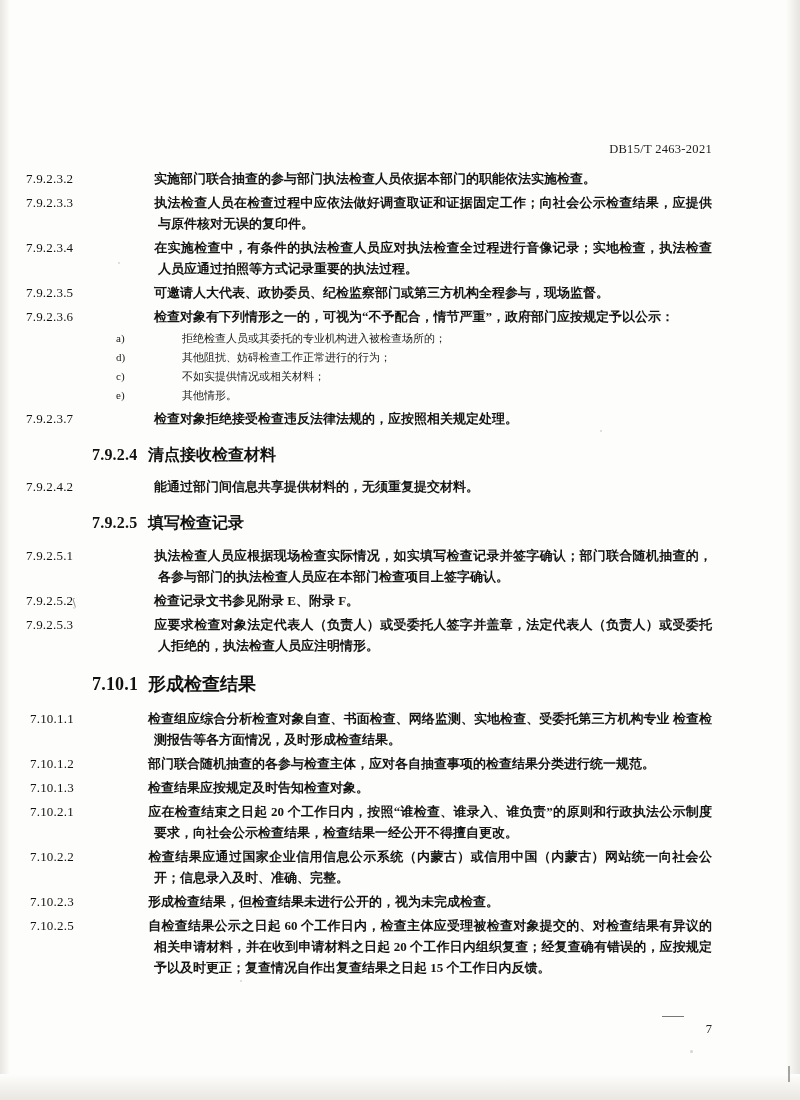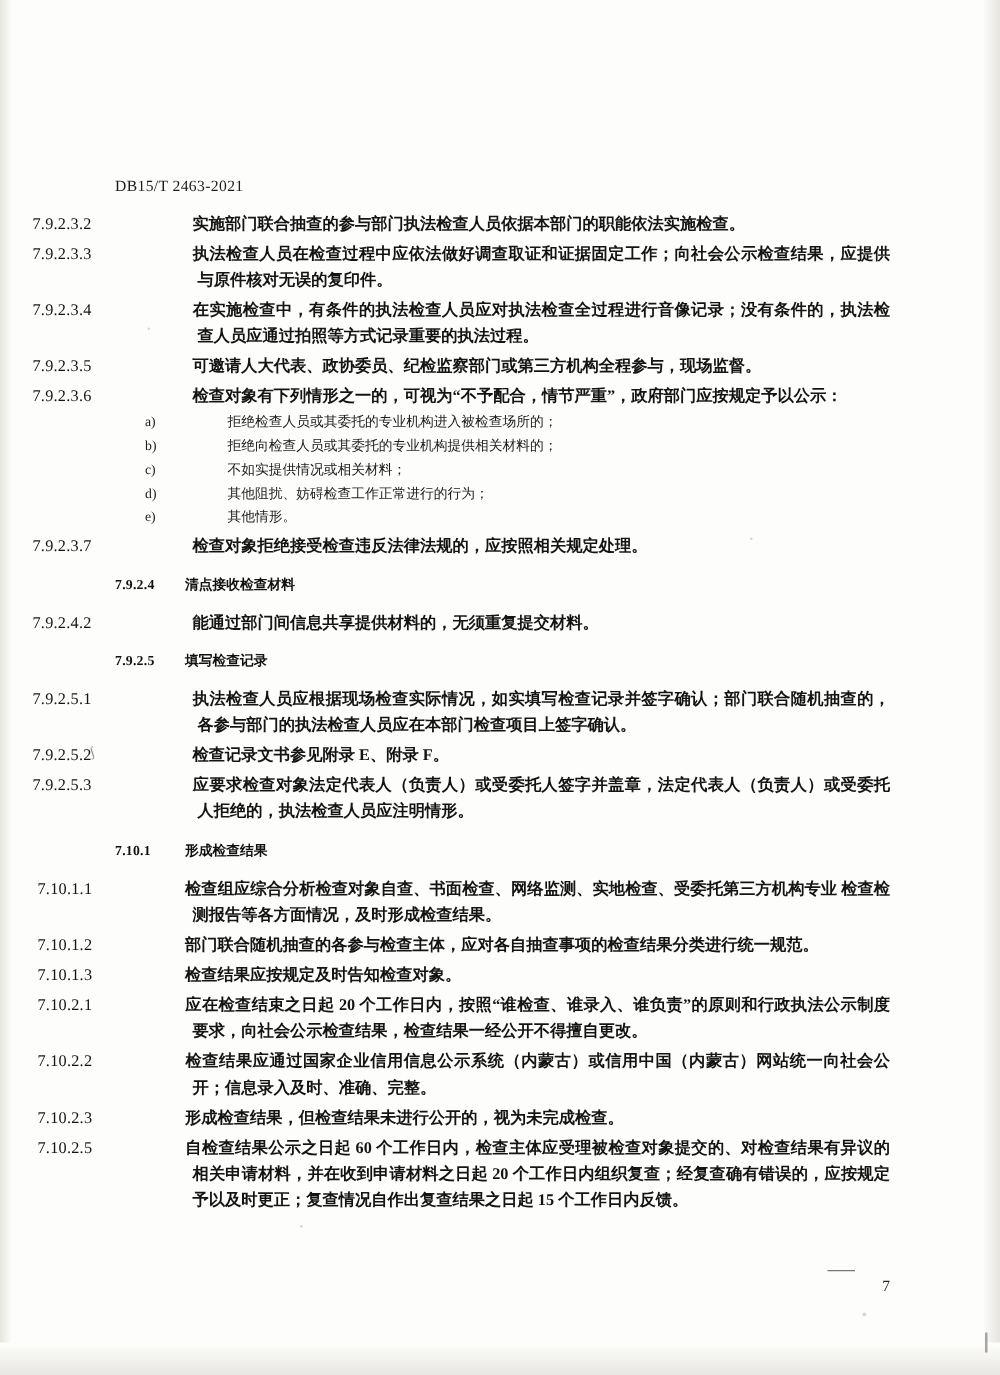--- a/index.html
+++ b/index.html
@@ -42,20 +42,21 @@
   }
   .content {
     position: absolute;
     left: 92px;
     top: 142px;
     width: 620px;
   }
   .header-row {
     position: relative;
     height: 20px;
+    text-align: right;
     font-size: 12.5px;
     letter-spacing: 0.3px;
     color: #1c1c1c;
   }
   .para {
     font-size: 13px;
     line-height: 1.62;
     margin: 0 0 3px 0;
     text-align: justify;
     color: #141414;
@@ -74,42 +75,42 @@
   }
   .hang {
     padding-left: 62px;
     text-indent: -62px;
   }
   .hang-wide {
     padding-left: 66px;
     text-indent: -66px;
   }
   .heading {
-    font-size: 11px;
+    font-size: 16px;
     font-weight: bold;
     line-height: 1.6;
     margin: 13px 0 9px 0;
     color: #111;
   }
   .heading .num {
     min-width: 56px;
     font-weight: bold;
   }
   .heading-l2 {
     font-size: 13.5px;
     font-weight: bold;
     line-height: 1.6;
     margin: 16px 0 10px 0;
     color: #111;
   }
   .heading-l2 .num {
     min-width: 52px;
   }
   .heading-l3 {
-    font-size: 11px;
+    font-size: 18px;
     font-weight: bold;
     line-height: 1.6;
     margin: 14px 0 9px 0;
     color: #111;
   }
   .heading-l3 .num {
     min-width: 56px;
   }
   ul.alpha-list {
     list-style: none;
@@ -201,45 +202,42 @@
 
     <p class="para hang-wide">
       <span class="num wide">7.9.2.3.2</span><span class="indent-body">实施部门联合抽查的参与部门执法检查人员依据本部门的职能依法实施检查。</span>
     </p>
 
     <p class="para hang-wide">
       <span class="num wide">7.9.2.3.3</span><span class="indent-body">执法检查人员在检查过程中应依法做好调查取证和证据固定工作；向社会公示检查结果，应提供与原件核对无误的复印件。</span>
     </p>
 
     <p class="para hang-wide">
-      <span class="num wide">7.9.2.3.4</span><span class="indent-body">在实施检查中，有条件的执法检查人员应对执法检查全过程进行音像记录；没有条件的，执法检查人员应通过拍照等方式记录重要的执法过程。</span>
+      <span class="num wide">7.9.2.3.4</span><span class="indent-body">在实施检查中，有条件的执法检查人员应对执法检查全过程进行音像记录；实地检查，执法检查人员应通过拍照等方式记录重要的执法过程。</span>
     </p>
 
     <p class="para hang-wide">
       <span class="num wide">7.9.2.3.5</span><span class="indent-body">可邀请人大代表、政协委员、纪检监察部门或第三方机构全程参与，现场监督。</span>
     </p>
 
     <p class="para hang-wide">
       <span class="num wide">7.9.2.3.6</span><span class="indent-body">检查对象有下列情形之一的，可视为“不予配合，情节严重”，政府部门应按规定予以公示：</span>
     </p>
 
     <ul class="alpha-list">
       <li>
         <span class="alpha">a)</span><span>拒绝检查人员或其委托的专业机构进入被检查场所的；</span>
       </li>
       <li>
-        <span class="alpha">b)</span><span>拒绝向检查人员或其委托的专业机构提供相关材料的；</span>
+        <span class="alpha">d)</span><span>其他阻扰、妨碍检查工作正常进行的行为；</span>
       </li>
       <li>
         <span class="alpha">c)</span><span>不如实提供情况或相关材料；</span>
       </li>
       <li>
-        <span class="alpha">d)</span><span>其他阻扰、妨碍检查工作正常进行的行为；</span>
-      </li>
-      <li>
         <span class="alpha">e)</span><span>其他情形。</span>
       </li>
     </ul>
 
     <p class="para hang-wide">
       <span class="num wide">7.9.2.3.7</span><span class="indent-body">检查对象拒绝接受检查违反法律法规的，应按照相关规定处理。</span>
     </p>
 
     <div class="heading">
       <span class="num">7.9.2.4</span><span>清点接收检查材料</span>

